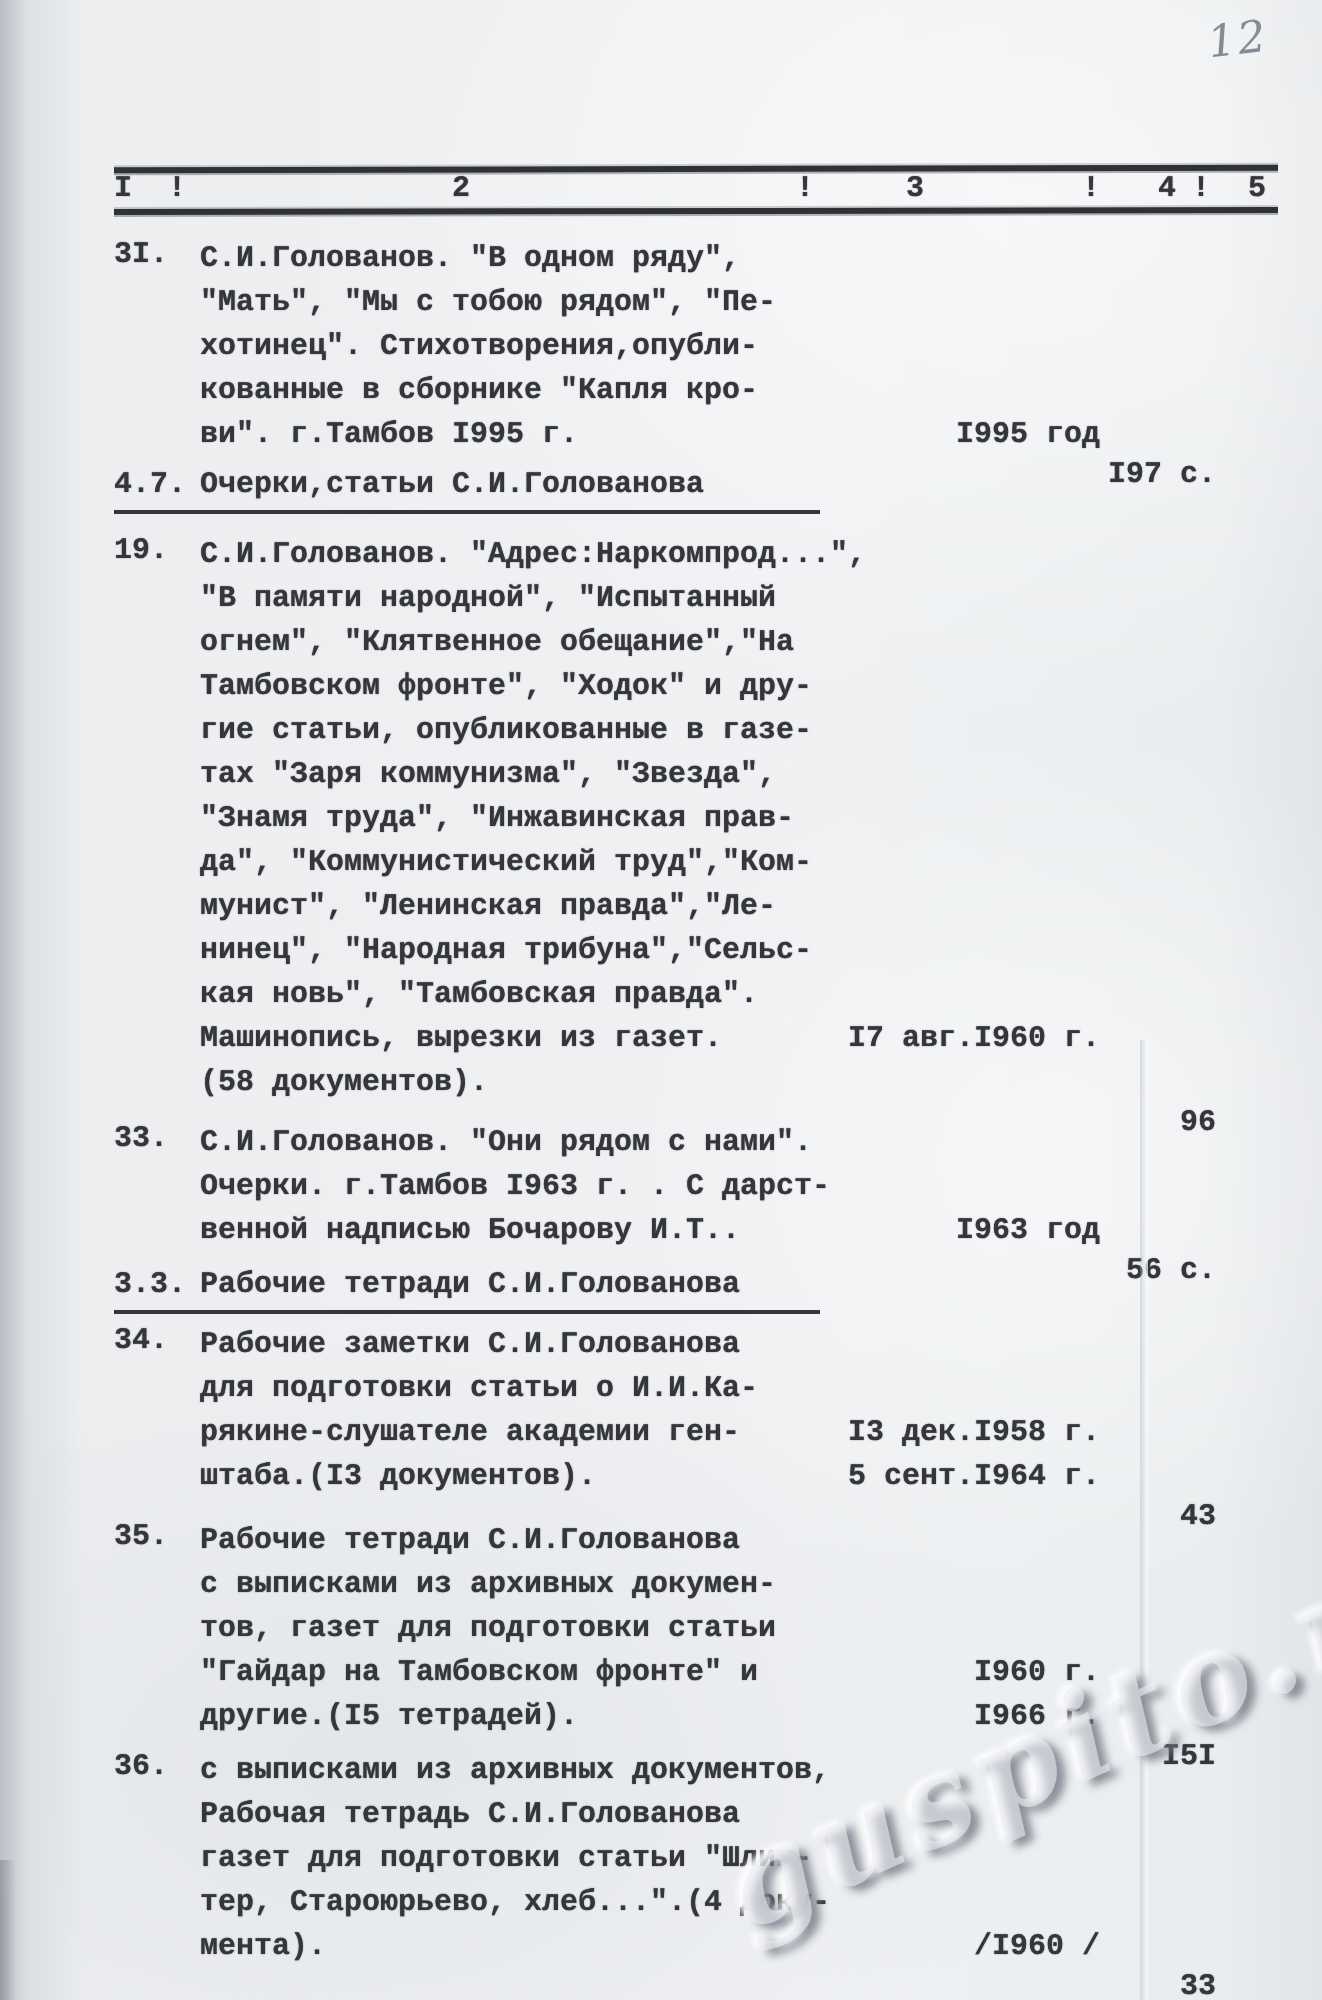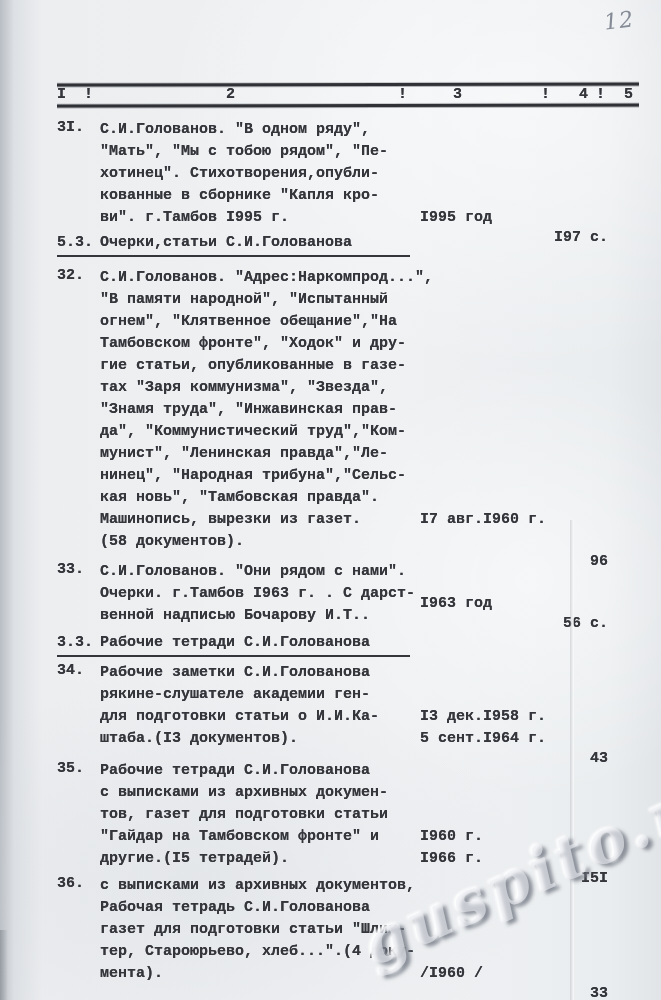--- a/index.html
+++ b/index.html
@@ -30,21 +30,21 @@
   
   .entry{position:absolute;left:0;width:661px;}
   .inum{position:absolute;left:57px;top:0;white-space:pre;}
   .ilines{position:absolute;left:100px;top:0;width:352px;}
   .tline{height:22px;line-height:22px;white-space:pre;}
   .section{position:absolute;left:57px;width:353px;height:22px;line-height:20px;
     border-bottom:2.5px solid #34363c;white-space:pre;}
   .section .stitle{margin-left:7px;}
   .ann{position:absolute;left:0;width:661px;height:22px;}
   .adate{position:absolute;left:420px;top:0;width:130px;height:22px;line-height:22px;
-    white-space:pre;}
+    text-align:right;white-space:pre;}
   .acount{position:absolute;left:546px;top:0;width:62px;height:22px;line-height:22px;
     text-align:right;white-space:pre;margin-top:20px;}
   
   .crease-v{position:absolute;left:570px;top:520px;width:4px;height:480px;
     background:linear-gradient(90deg, rgba(148,154,162,0.30), rgba(255,255,255,0.75));}
   .edge-chip{position:absolute;left:0;top:930px;width:8px;height:70px;
     background:linear-gradient(90deg, rgba(120,126,134,0.55), rgba(120,126,134,0));}
   
   .watermark{
     position:absolute;left:368px;top:912px;width:480px;height:80px;
@@ -87,24 +87,24 @@
           <div class="tline ink">хотинец". Стихотворения,опубли-</div>
           <div class="tline ink">кованные в сборнике "Капля кро-</div>
           <div class="tline ink">ви". г.Тамбов I995 г.</div>
         </div>
         <div class="ann" style="top: 88px;">
           <span class="adate ink">I995 год</span>
           <span class="acount ink">I97 с.</span>
         </div>
       </div>
       <div class="entry" style="top: 233px;">
-        <div class="section ink"><span>5.3.</span><span class="stitle">Очерки,статьи С.И.Голованова</span></div>
+        <div class="section ink"><span>4.7.</span><span class="stitle">Очерки,статьи С.И.Голованова</span></div>
       </div>
       <div class="entry" style="top: 267px;">
-        <div class="inum ink">32.</div>
+        <div class="inum ink">19.</div>
         <div class="ilines">
           <div class="tline ink">С.И.Голованов. "Адрес:Наркомпрод...",</div>
           <div class="tline ink">"В памяти народной", "Испытанный</div>
           <div class="tline ink">огнем", "Клятвенное обещание","На</div>
           <div class="tline ink">Тамбовском фронте", "Ходок" и дру-</div>
           <div class="tline ink">гие статьи, опубликованные в газе-</div>
           <div class="tline ink">тах "Заря коммунизма", "Звезда",</div>
           <div class="tline ink">"Знамя труда", "Инжавинская прав-</div>
           <div class="tline ink">да", "Коммунистический труд","Ком-</div>
           <div class="tline ink">мунист", "Ленинская правда","Ле-</div>
@@ -120,34 +120,34 @@
           <span class="acount ink">96</span>
         </div>
       </div>
       <div class="entry" style="top: 561px;">
         <div class="inum ink">33.</div>
         <div class="ilines">
           <div class="tline ink">С.И.Голованов. "Они рядом с нами".</div>
           <div class="tline ink">Очерки. г.Тамбов I963 г. . С дарст-</div>
           <div class="tline ink">венной надписью Бочарову И.Т..</div>
         </div>
-        <div class="ann" style="top: 32px;">
+        <div class="ann" style="top: 44px;">
           <span class="adate ink">I963 год</span>
           <span class="acount ink">56 с.</span>
         </div>
       </div>
       <div class="entry" style="top: 633px;">
         <div class="section ink"><span>3.3.</span><span class="stitle">Рабочие тетради С.И.Голованова</span></div>
       </div>
       <div class="entry" style="top: 662px;">
         <div class="inum ink">34.</div>
         <div class="ilines">
           <div class="tline ink">Рабочие заметки С.И.Голованова</div>
+          <div class="tline ink">для подготовки статьи о И.И.Ка-</div>
           <div class="tline ink">рякине-слушателе академии ген-</div>
-          <div class="tline ink">для подготовки статьи о И.И.Ка-</div>
           <div class="tline ink">штаба.(I3 документов).</div>
         </div>
         <div class="ann" style="top: 44px;">
           <span class="adate ink">I3 дек.I958 г.</span>
         </div>
         <div class="ann" style="top: 66px;">
           <span class="adate ink">5 сент.I964 г.</span>
           <span class="acount ink">43</span>
         </div>
       </div>

